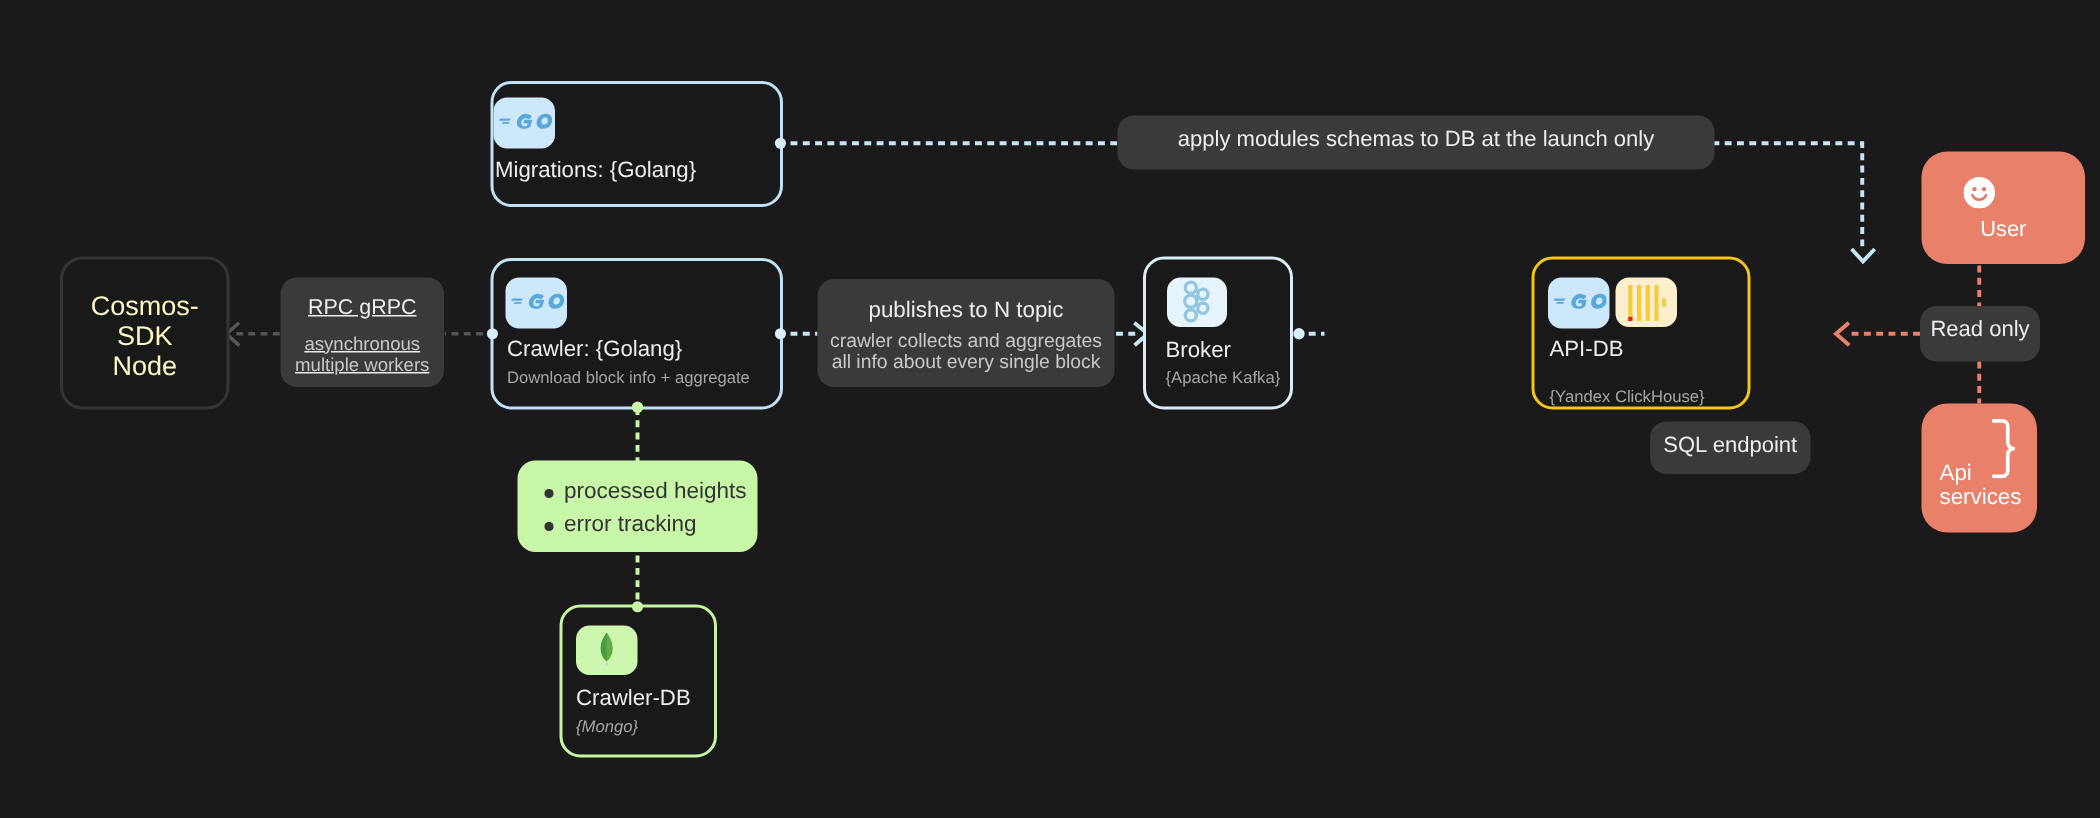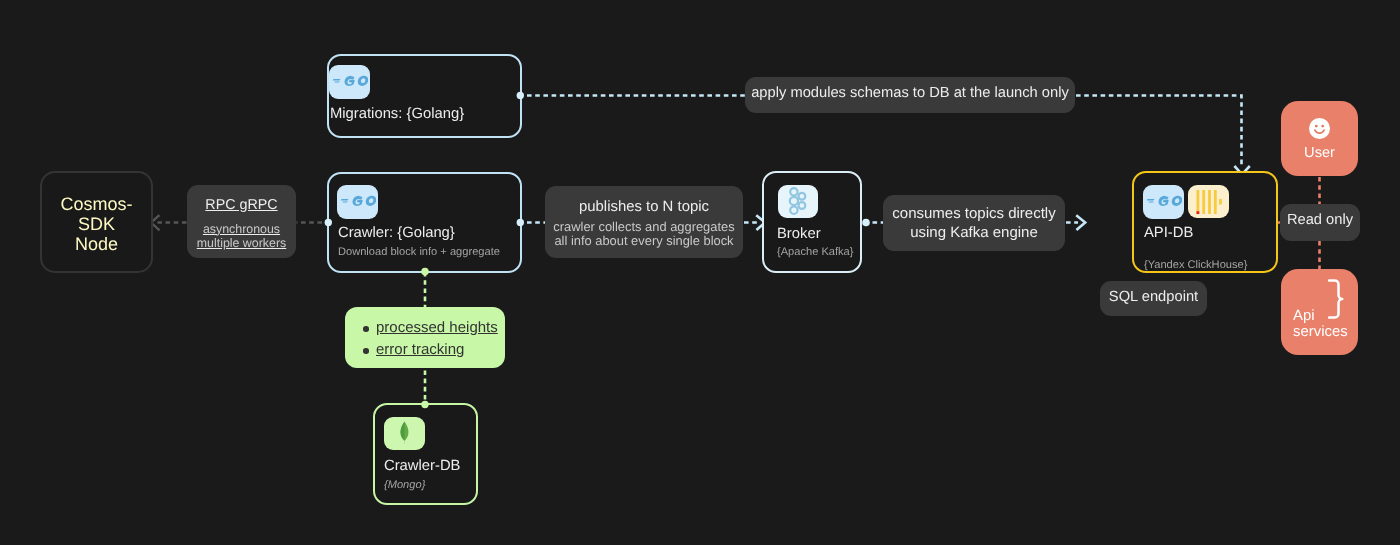--- a/index.html
+++ b/index.html
@@ -27,21 +27,21 @@
      font-size:18px;line-height:20px;text-align:center;}
 
   
   .note{background:#3a3a3a;border-radius:11px;display:flex;flex-direction:column;
         align-items:center;justify-content:center;color:#ededed;}
   .note .t{font-size:14.3px;line-height:19px;white-space:nowrap;}
   .note .s{font-size:12.4px;line-height:14px;color:#c9c9c9;white-space:nowrap;}
 
   
   .greennote{background:#c7f7a7;border-radius:12px;color:#333333;font-size:15.0px;}
-  .greennote ul{margin:0;padding:0;list-style:none;text-decoration:underline;}
+  .greennote ul{margin:0;padding:0;list-style:none;}
   .greennote li{white-space:nowrap;position:relative;padding-left:31px;}
   .greennote li::before{content:"";position:absolute;left:18px;top:7px;width:5.5px;height:5.5px;
             border-radius:50%;background:#333333;}
 
   
   .actor{background:#e8806a;border-radius:17px;position:absolute;}
   .actor .alabel{color:#ffffff;font-size:14px;line-height:18px;}
 </style>
 </head>
 <body>
@@ -128,21 +128,21 @@
           <circle cx="15.9" cy="25.2" r="3.7"></circle>
           <circle cx="23.9" cy="11.2" r="3.4"></circle>
           <circle cx="23.9" cy="20.5" r="3.4"></circle>
         </svg>
       </div>
     </div>
     <div class="ntitle" style="margin-top:8px;margin-left:-1px;">Broker</div>
     <div class="nsub" style="margin-top:2px;margin-left:-1px;">{Apache Kafka}</div>
   </div>
 
-  <div class="abs node" style="left:1132px;top:171px;width:146px;height:102px;border-color:#f5c518;padding:12px 0 0 9px;">
+  <div class="abs node" style="left:1021px;top:171px;width:146px;height:102px;border-color:#f5c518;padding:12px 0 0 9px;">
     <div class="icons">
       <div class="ico" style="background:#cde8fa;">
         <svg width="37" height="17.5" viewBox="1 9 86 31">
             <g fill="#58a8da" transform="skewX(-7) translate(3 0)">
           <path d="M7.0 18.1h14.0c.85 0 1.25.65.9 1.35l-.45 1.05c-.3.6-.95 1.0-1.6 1.0H5.8c-.85 0-1.25-.6-.9-1.3l.5-1.15c.3-.6.95-.95 1.6-.95z"></path>
           <path d="M10.5 23.7h9.7c.65 0 .95.5.75 1.0l-.3.8c-.2.5-.75.85-1.3.85H10.2c-.65 0-.95-.5-.75-1.0l.3-.8c.2-.5.7-.85 1.3-.85z"></path>
           <path d="M46.3 10.8c-3.6 0-6.8 1.0-9.3 2.9-2.9 2.3-4.6 5.8-4.6 9.6 0 6.3 4.7 10.8 11.5 10.8 3.9 0 7.3-1.2 9.7-3.0.5-.4.75-.95.85-1.55l1.25-8.1c.1-.7-.45-1.35-1.2-1.35H44.7c-.65 0-1.2.45-1.35 1.1l-.65 2.75c-.2.8.4 1.6 1.25 1.6h4.2c.75 0 1.3.65 1.2 1.4l-.3 1.65c-.1.45-.35.8-.75 1.0-.85.45-1.9.7-3.2.7-3.5 0-5.8-2.5-5.8-6.0 0-3.6 2.55-6.45 6.45-6.45 1.75 0 3.2.4 4.5 1.0.65.3 1.4.15 1.75-.4l2.1-3.15c.45-.65.2-1.55-.45-1.85-2.1-1.1-4.7-1.85-7.35-1.85z"></path>
           <path d="M75.8 10.8c-7.3 0-12.7 5.3-12.7 12.3 0 6.4 4.6 11.0 11.3 11.0 7.3 0 12.7-5.15 12.7-12.0 0-6.5-4.6-11.3-11.3-11.3zm-.65 16.7c-2.9 0-4.8-2.25-4.8-5.25 0-3.15 2.2-5.65 5.15-5.65 2.9 0 4.8 2.3 4.8 5.3 0 3.15-2.2 5.6-5.15 5.6z"></path>
         </g>
           </svg>
@@ -171,21 +171,21 @@
           <path d="M15 1.2c3.6 5.3 8.0 12.6 8.0 21.0 0 8.5-4.2 14.2-7.3 16.7l-.7.6-.7-.6C11.2 36.4 7 30.7 7 22.2 7 13.8 11.4 6.5 15 1.2z" fill="#63ab47"></path>
           <path d="M15 1.2c-3.6 5.3-8 12.6-8 21.0 0 8.5 4.2 14.2 7.3 16.7l.7.6z" fill="#4e9c3f"></path>
           <path d="M14.5 39.3h1.1l.2 6.5h-1.5z" fill="#bdc8c5"></path>
         </svg>
       </div>
     </div>
     <div class="ntitle" style="margin-top:8px;margin-left:0px;">Crawler-DB</div>
     <div class="nsub" style="margin-top:3px;margin-left:0px;font-style:italic;">{Mongo}</div>
   </div>
 
-  <div class="actor" style="left:1281px;top:101px;width:77px;height:75px;">
+  <div class="actor" style="left:1281px;top:101px;width:77px;height:75px;padding-left:32px;">
     <div style="line-height:0;position:absolute;left:28px;top:17px;">
       <svg width="21" height="21" viewBox="0 0 42 42">
         <circle cx="21" cy="21" r="21" fill="#ffffff"></circle>
         <circle cx="14.6" cy="16.2" r="2.9" fill="#e07f67"></circle>
         <circle cx="27.4" cy="16.2" r="2.9" fill="#e07f67"></circle>
         <path d="M11.8 24.1c2.0 4.0 5.2 6.0 9.2 6.0s7.2-2.0 9.2-6.0" stroke="#e07f67" stroke-width="3.5" fill="none" stroke-linecap="round"></path>
       </svg>
     </div>
     <div class="alabel" style="position:absolute;left:0;right:0;top:43px;text-align:center;font-size:14.6px;">User</div>
   </div>
@@ -201,34 +201,30 @@
       <div>services</div>
     </div>
   </div>
 
   <div class="abs note" style="left:187px;top:185px;width:109px;height:73px;padding-top:2px;text-decoration:underline;">
     <div class="t">RPC gRPC</div>
     <div class="s" style="margin-top:7px;">asynchronous</div>
     <div class="s">multiple workers</div>
   </div>
 
-  <div class="abs note" style="left:745px;top:77px;width:330px;height:36px;padding-bottom:3px;">
+  <div class="abs note" style="left:745px;top:77px;width:398px;height:36px;padding-bottom:3px;">
     <div class="t" style="font-size:14.7px;">apply modules schemas to DB at the launch only</div>
   </div>
 
   <div class="abs note" style="left:545px;top:186px;width:198px;height:72px;padding-top:1px;">
     <div class="t" style="font-size:14.9px;">publishes to N topic</div>
     <div class="s" style="margin-top:3px;font-size:12.9px;">crawler collects and aggregates</div>
     <div class="s" style="font-size:12.9px;">all info about every single block</div>
   </div>
 
-  <div class="abs note" style="left:883px;top:195px;width:182px;height:56px;">
-    <div class="t" style="font-size:15.0px;">consumes topics directly</div>
-    <div class="t" style="font-size:15.0px;">using Kafka engine</div>
-  </div>
 
   <div class="abs note" style="left:1100px;top:281px;width:107px;height:35px;padding-bottom:2px;">
     <div class="t" style="font-size:14.7px;">SQL endpoint</div>
   </div>
 
   <div class="abs note" style="left:1280px;top:204px;width:80px;height:37px;padding-bottom:4px;">
     <div class="t" style="font-size:14.7px;">Read only</div>
   </div>
 
   <div class="abs greennote" style="left:345px;top:307px;width:160px;height:61px;">

